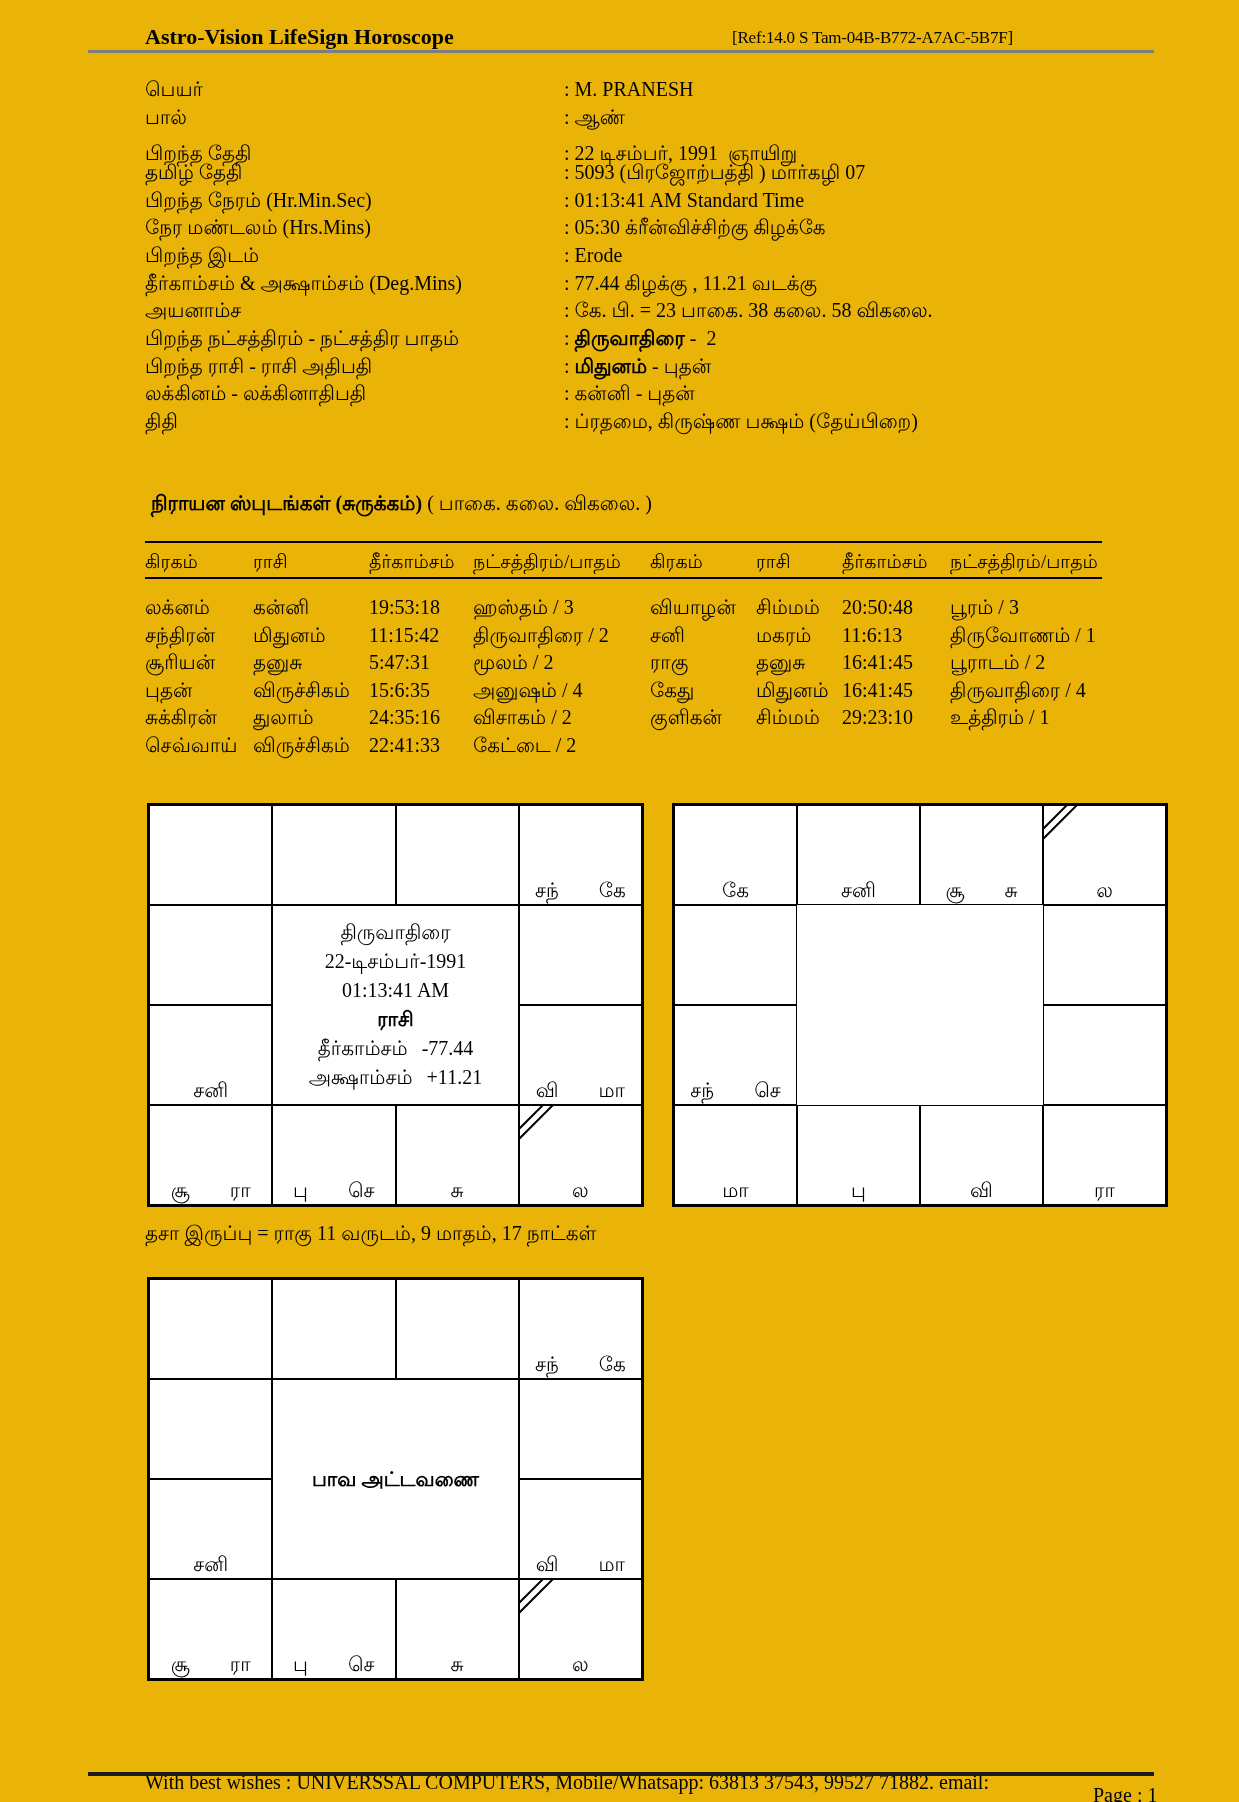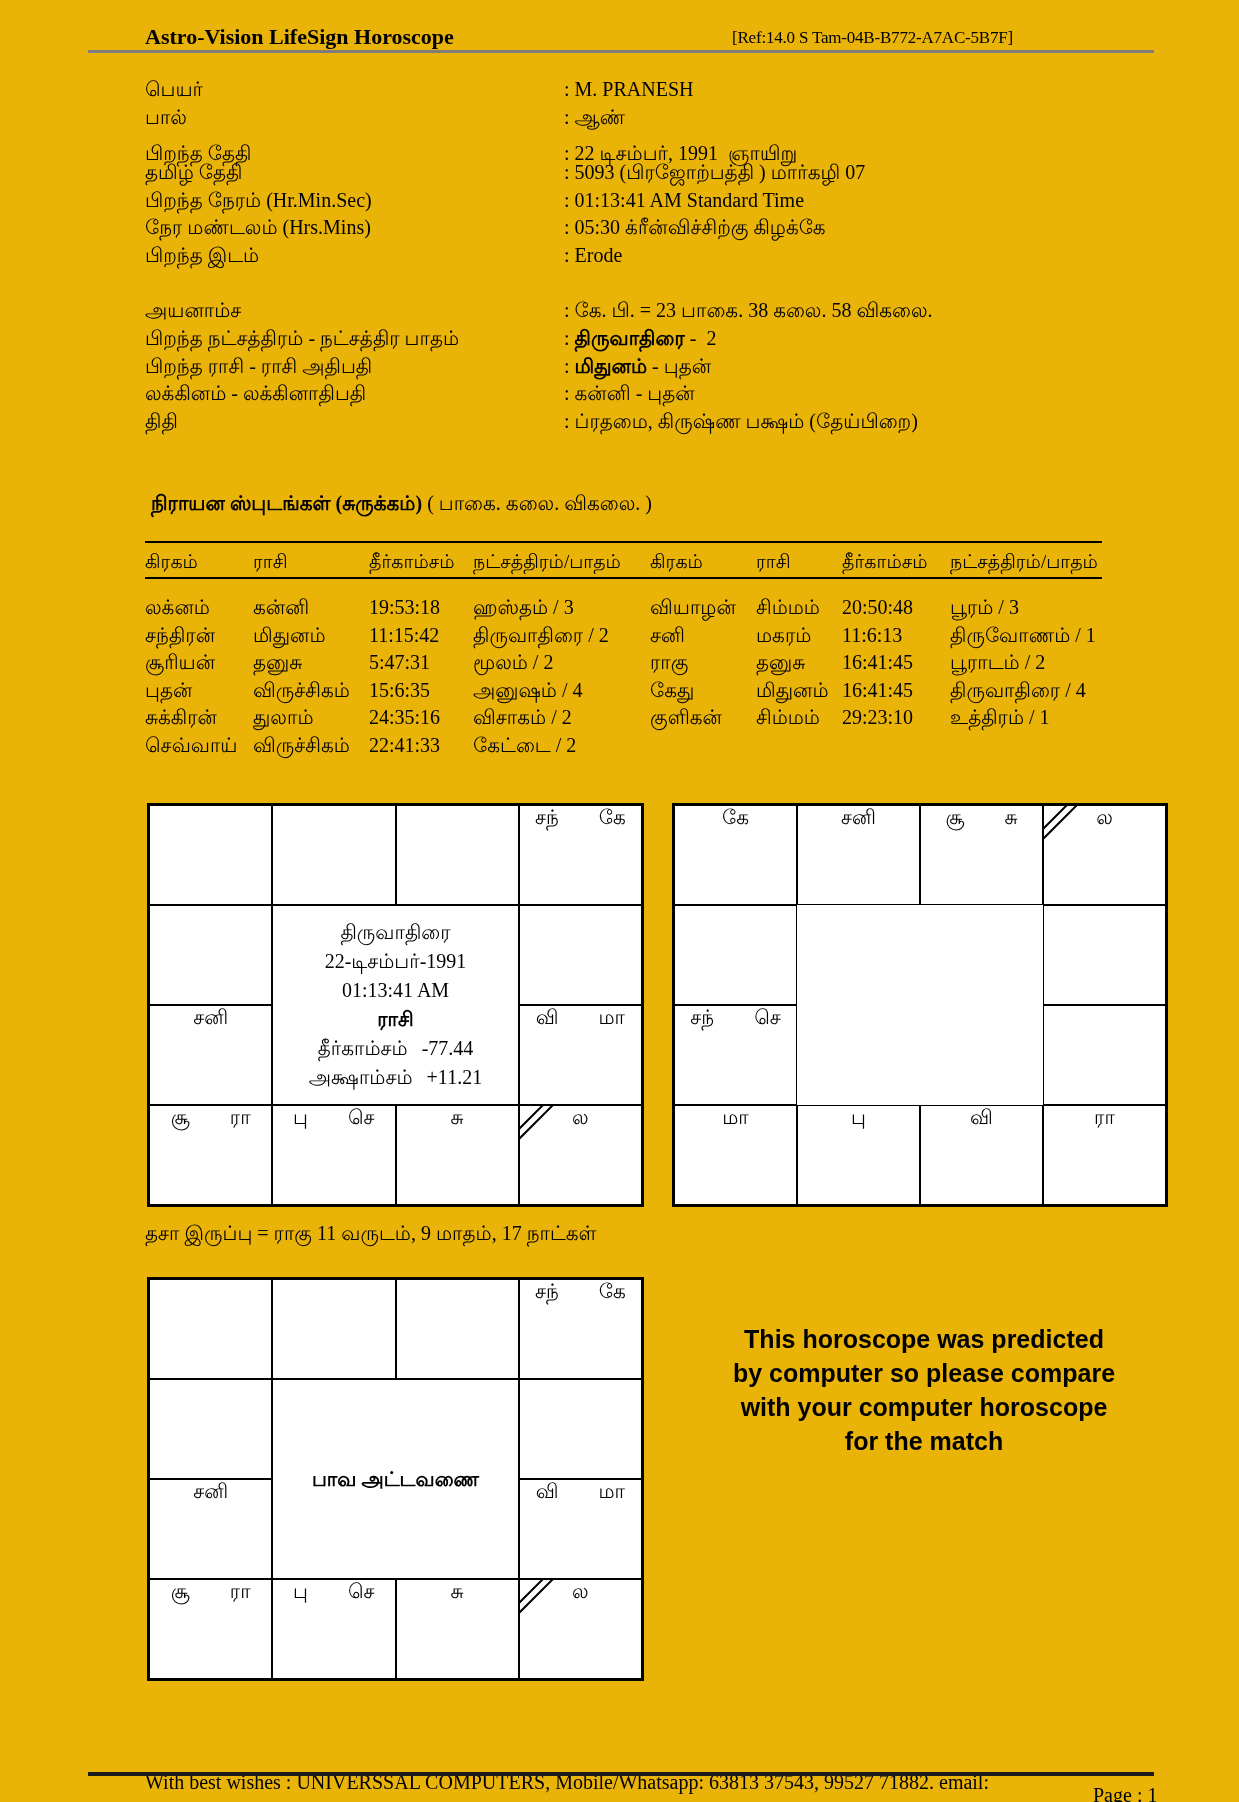--- a/index.html
+++ b/index.html
@@ -18,21 +18,21 @@
   .sechead{left:151px;top:492px;font-size:20px;white-space:pre;}
   .sechead b{font-size:20px;}
   
   .trule{left:145px;width:957px;height:2px;background:#000;}
   .pgrid{left:145px;width:980px;display:grid;
          grid-template-columns:108px 116px 104px 177px 106px 86px 108px 152px;}
   .pgrid span{white-space:pre;font-size:20px;line-height:27.6px;}
   .phead span{font-size:19px;}
   
   .chart{border:2px solid #000;display:grid;grid-template-columns:repeat(4,1fr);grid-template-rows:repeat(4,1fr);background:#fff;}
-  .cell{position:relative;border:1px solid #000;display:flex;align-items:flex-start;justify-content:center;gap:40px;font-size:20px;white-space:pre;}
+  .cell{position:relative;border:1px solid #000;display:flex;align-items:flex-end;justify-content:center;gap:40px;font-size:20px;white-space:pre;}
   .ccenter{grid-area:2/2/4/4;border:1px solid #000;display:flex;flex-direction:column;align-items:center;justify-content:center;font-size:20px;line-height:29px;white-space:pre;}
   .p11{grid-area:1/1}.p12{grid-area:1/2}.p13{grid-area:1/3}.p14{grid-area:1/4}
   .p21{grid-area:2/1}.p24{grid-area:2/4}
   .p31{grid-area:3/1}.p34{grid-area:3/4}
   .p41{grid-area:4/1}.p42{grid-area:4/2}.p43{grid-area:4/3}.p44{grid-area:4/4}
   .lagna{position:absolute;left:0;top:0;width:44px;height:44px;pointer-events:none;}
   .ctr-pair span.v{margin-left:14px;}
   
   .dasa{left:145px;top:1222px;font-size:20px;white-space:pre;}
   
@@ -73,20 +73,24 @@
       <span class="dlabel">பிறந்த நேரம் (Hr.Min.Sec)</span>
       <span class="dvalue"><span>: </span><b></b><span>01:13:41 AM Standard Time</span></span>
     </div>
   <div class="abs drow" style="top:216px">
       <span class="dlabel">நேர மண்டலம் (Hrs.Mins)</span>
       <span class="dvalue"><span>: </span><b></b><span>05:30 க்ரீன்விச்சிற்கு கிழக்கே</span></span>
     </div>
   <div class="abs drow" style="top:244px">
       <span class="dlabel">பிறந்த இடம்</span>
       <span class="dvalue"><span>: </span><b></b><span>Erode</span></span>
+    </div>
+  <div class="abs drow" style="top:272px">
+      <span class="dlabel">தீர்காம்சம் &amp; அக்ஷாம்சம் (Deg.Mins)</span>
+      <span class="dvalue"><span>: </span><b></b><span>77.44 கிழக்கு , 11.21 வடக்கு</span></span>
     </div>
   <div class="abs drow" style="top:299px">
       <span class="dlabel">அயனாம்ச</span>
       <span class="dvalue"><span>: </span><b></b><span>கே. பி. = 23 பாகை. 38 கலை. 58 விகலை.</span></span>
     </div>
   <div class="abs drow" style="top:327px">
       <span class="dlabel">பிறந்த நட்சத்திரம் - நட்சத்திர பாதம்</span>
       <span class="dvalue"><span>: </span><b>திருவாதிரை</b><span> -  2</span></span>
     </div>
   <div class="abs drow" style="top:355px">
@@ -233,26 +237,20 @@
       <svg class="lagna" viewBox="0 0 44 44">
           <path d="M24,-2 L-2,24 M34,-2 L-2,34" stroke="#000" stroke-width="2" fill="none"></path>
         </svg>
       <span>ல</span>
     </div>
     <div class="ccenter">
       <div style="font-weight:bold">பாவ அட்டவணை</div>
     </div>
   </div>
 
-  <div class="abs notice">
-    <div>This horoscope was predicted</div>
-    <div>by computer so please compare</div>
-    <div>with your computer horoscope</div>
-    <div>for the match</div>
-  </div>
 
   <div class="abs footer">
     <div>With best wishes : UNIVERSSAL COMPUTERS, Mobile/Whatsapp: 63813 37543, 99527 71882. email:</div>
     
   </div>
   <div class="abs brule"></div>
   <div class="abs pageno">Page : 1</div>
 
 </div>
 

